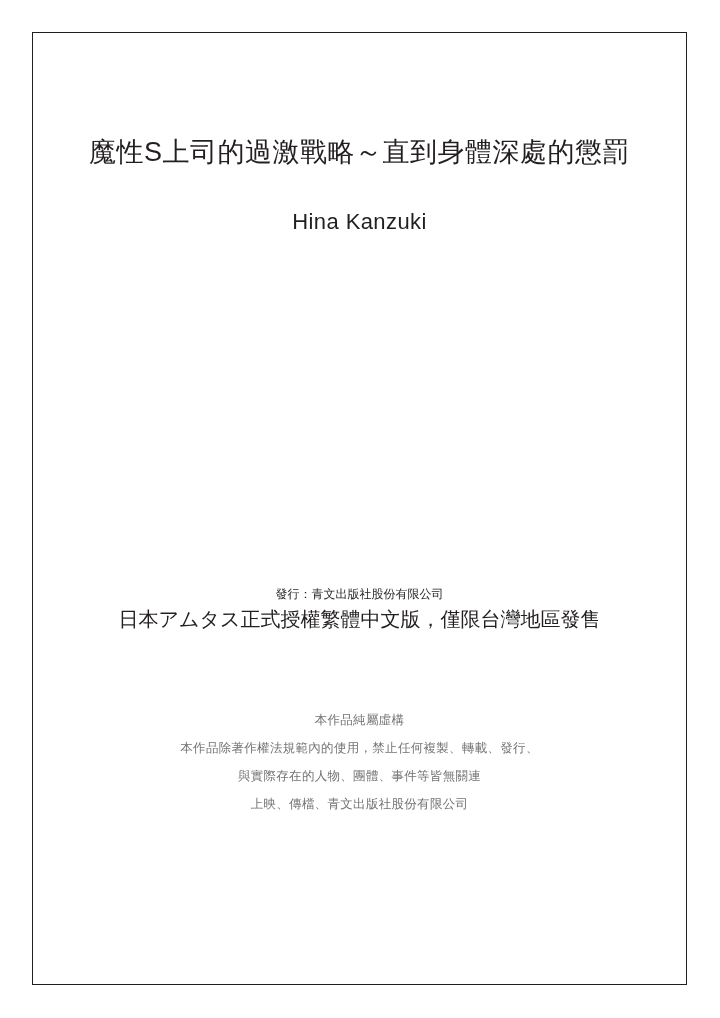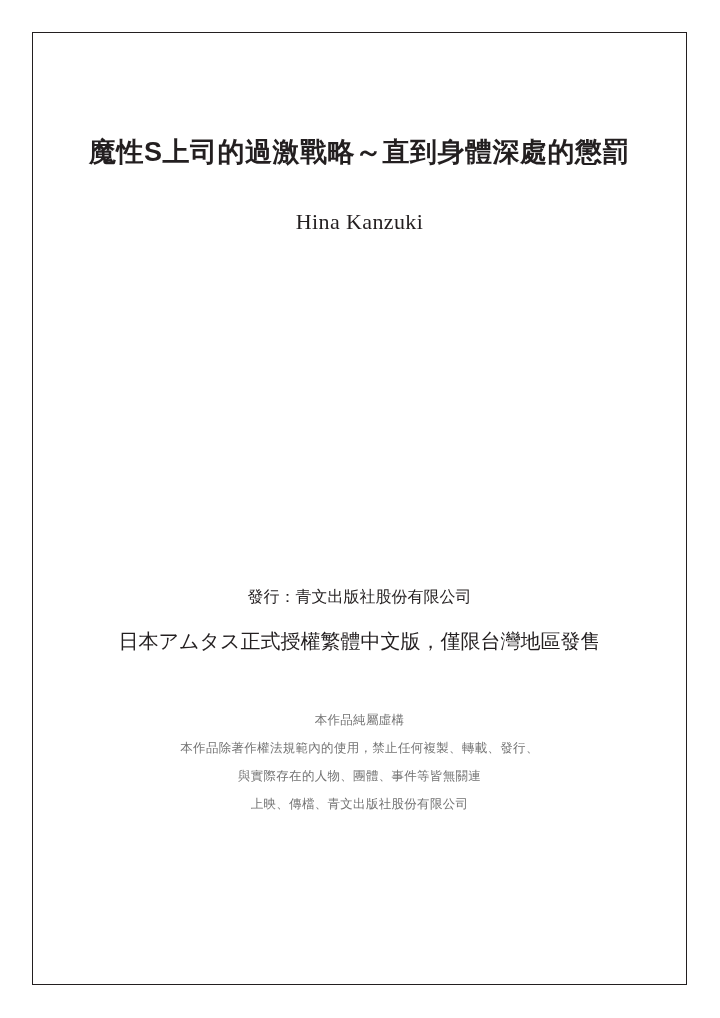--- a/index.html
+++ b/index.html
@@ -33,49 +33,47 @@
     height: 951px;
     box-sizing: border-box;
   }
   .title {
     position: absolute;
     top: 102px;
     left: 0;
     width: 100%;
     text-align: center;
     font-size: 27px;
-    font-weight: 700;
+    font-weight: 400;
     letter-spacing: 0.5px;
     color: #231f20;
     line-height: 1.3;
   }
   .author {
     position: absolute;
     top: 176px;
     left: 0;
     width: 100%;
     text-align: center;
     font-size: 22px;
     font-weight: 400;
     letter-spacing: 0.4px;
     color: #231f20;
-    font-family: Liberation Serif, serif;
   }
   .publisher-block {
     position: absolute;
     top: 552px;
     left: 0;
     width: 100%;
     text-align: center;
   }
   .publisher-line {
-    font-size: 16px;
+    font-size: 12px;
     line-height: 1.55;
     color: #231f20;
-    margin-bottom: 16px;
   }
   .license-line {
     font-size: 20px;
     line-height: 1.55;
     color: #231f20;
   }
   .disclaimer-block {
     position: absolute;
     top: 673px;
     left: 0;

